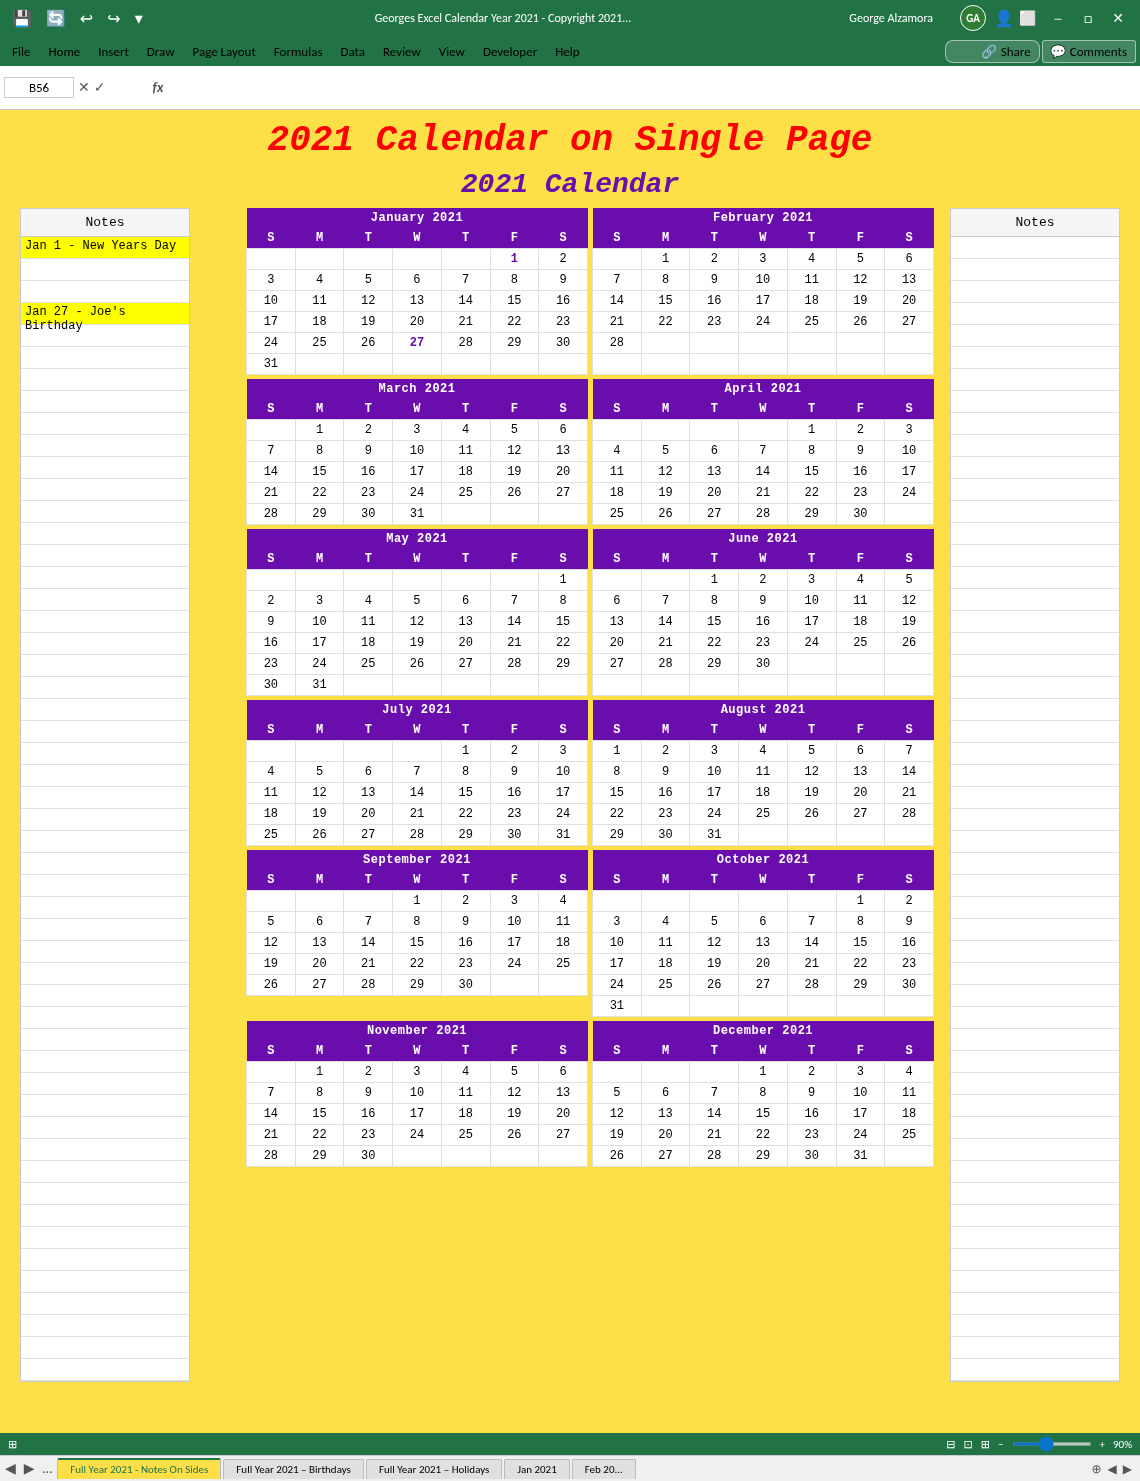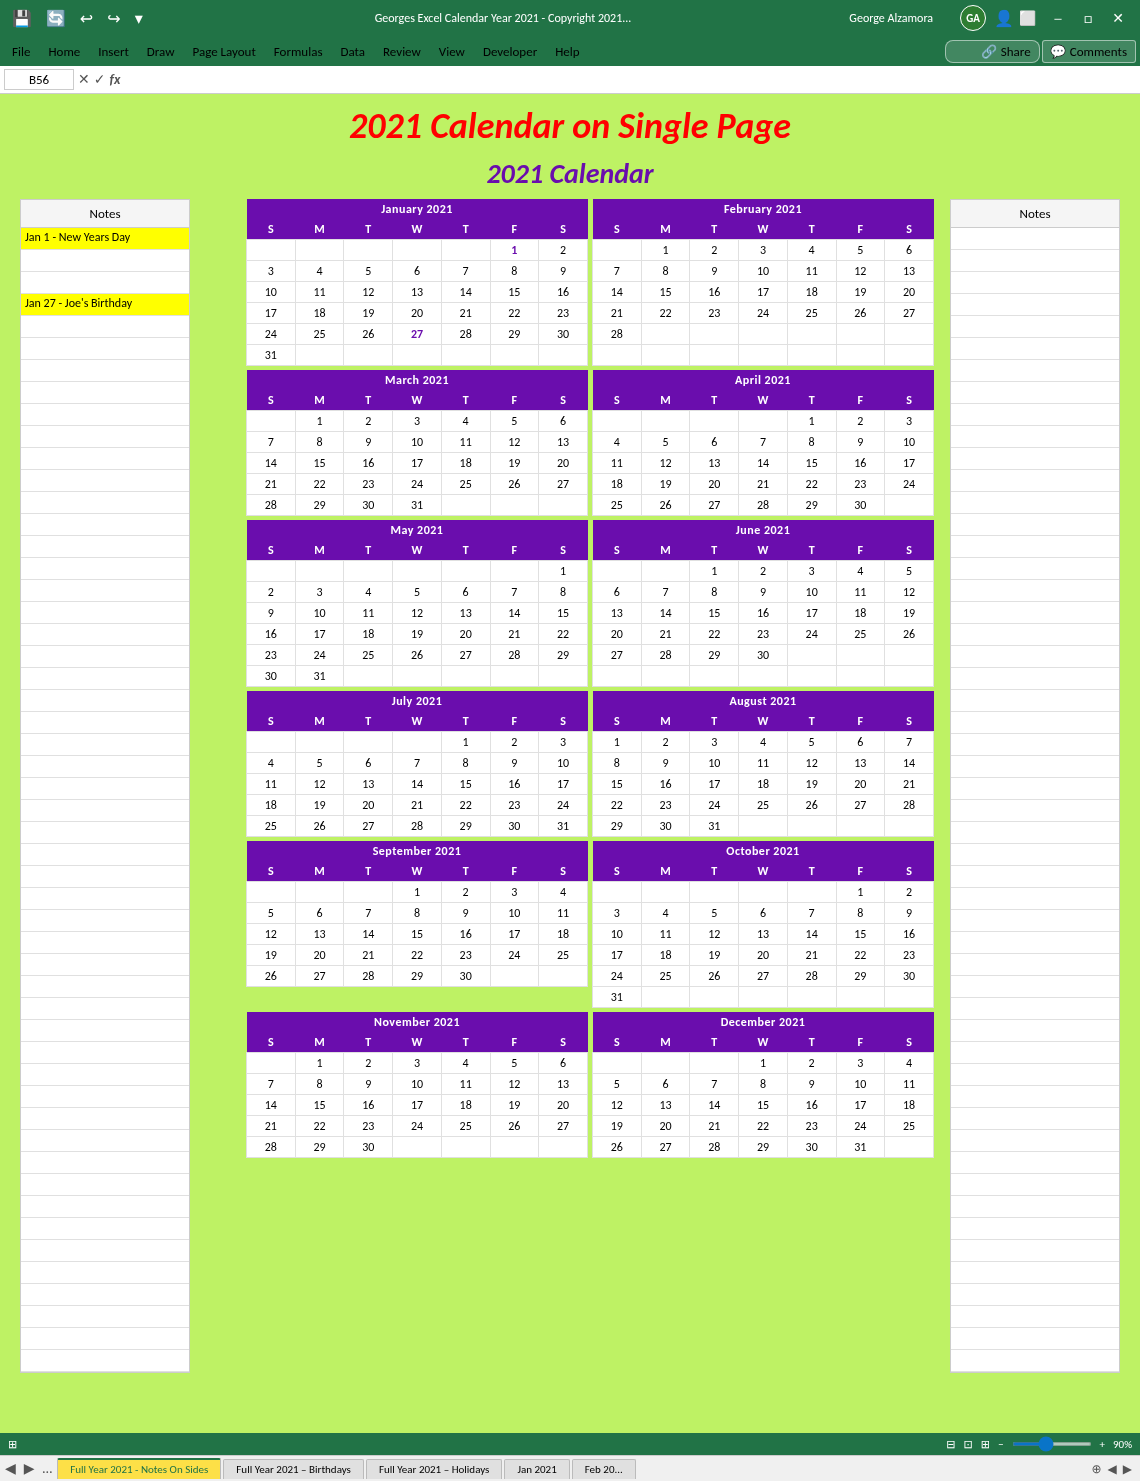--- a/index.html
+++ b/index.html
@@ -36,21 +36,21 @@
     .menu-share { background: rgba(255,255,255,0.15); border: 1px solid rgba(255,255,255,0.5); border-radius: 8px; padding-left: 36px; }
     .menu-comments { background: rgba(255,255,255,0.15); border: 1px solid rgba(255,255,255,0.5); border-radius: 3px; }
     .menu-spacer { flex: 1; }
 
     
     .formula-bar {
       background: #fff;
       border-bottom: 1px solid #ccc;
       display: flex;
       align-items: center;
-      height: 28px;
+      height: 44px;
       padding: 0 4px;
       gap: 4px;
     }
     .cell-ref { border: 1px solid #ccc; padding: 2px 6px; font-size: 13px; width: 70px; text-align: center; }
     .formula-icons { display: flex; gap: 4px; color: #555; font-size: 14px; }
     .formula-input { flex: 1; font-size: 13px; padding: 2px 6px; border: none; outline: none; }
 
     
     .page-heading {
       text-align: center;
@@ -67,21 +67,22 @@
       font-size: 28px;
       font-weight: bold;
       color: #6a0dad;
       font-style: italic;
       padding: 4px 0 8px;
     }
 
     
     .calendar-area {
       padding: 0 20px;
-      background: #bef264;
+      background: #fde047;
+      font-family: Liberation Mono, monospace;
     }
 
     
     .main-layout {
       display: flex;
       gap: 16px;
       width: 100%;
     }
     .notes-left {
       width: 170px;
@@ -243,21 +244,21 @@
   <div class="menu-spacer"></div>
   <span class="menu-item menu-share">🔗 Share</span>
   <span class="menu-item menu-comments">💬 Comments</span>
 </div>
 
 <div class="formula-bar">
   <div class="cell-ref">B56</div>
   <div class="formula-icons">
     <span>✕</span>
     <span>✓</span>
-    <span style="font-style:italic;font-weight:bold;">fx</span>
+    <span style="font-style:italic;font-weight:bold;margin-left:43px;">fx</span>
   </div>
   <input class="formula-input" type="text" value="" style="">
 </div>
 
 <div class="calendar-area">
   <div class="page-heading">2021 Calendar on Single Page</div>
   <div class="calendar-heading">2021 Calendar</div>
 
   <div class="main-layout">
 

